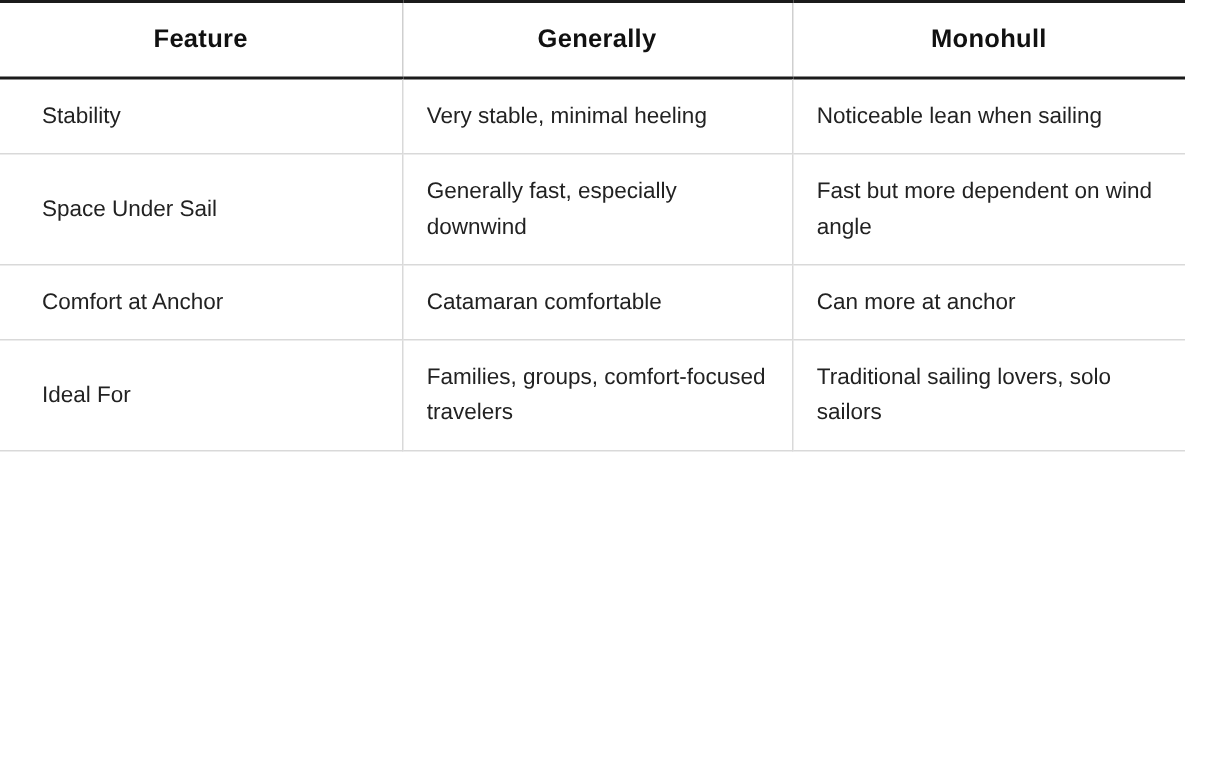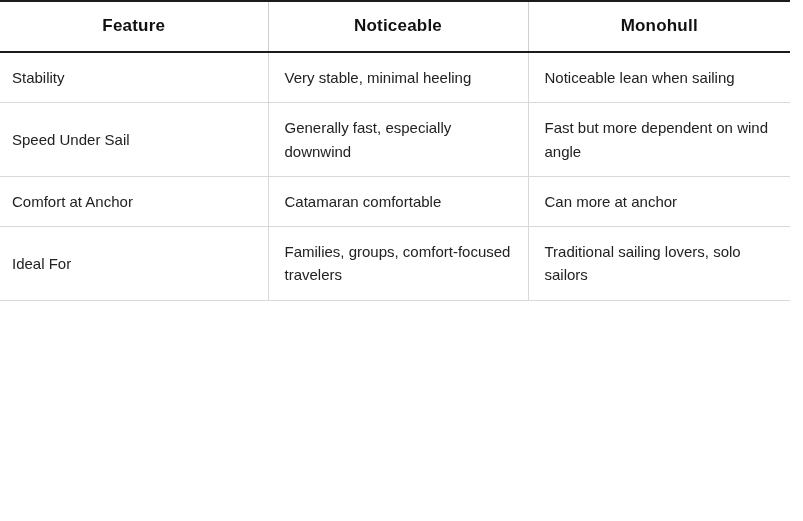--- a/index.html
+++ b/index.html
@@ -53,51 +53,51 @@
     vertical-align: middle;
     padding: 13px 14px 13px 16px;
     color: #222222;
     background: #ffffff;
   }
   table.comparison tbody td:last-child {
     border-right: none;
     margin-left: 46px;
   }
   table.comparison tbody td.feature-cell {
-    padding-left: 12px;
+    padding-left: 28px;
   }
   table.comparison tbody tr:last-child td {
     border-bottom: 1px solid #d9d9d9;
   }
 </style>
 </head>
 <body>
 
 <div class="table-wrap">
   <table class="comparison">
     <colgroup>
       <col class="c1">
       <col class="c2">
       <col class="c3">
     </colgroup>
     <thead>
       <tr>
         <th>Feature</th>
-        <th>Noticeable</th>
+        <th>Generally</th>
         <th>Monohull</th>
       </tr>
     </thead>
     <tbody>
       <tr>
         <td class="feature-cell">Stability</td>
         <td>Very stable, minimal heeling</td>
         <td>Noticeable lean when sailing</td>
       </tr>
       <tr>
-        <td class="feature-cell">Speed Under Sail</td>
+        <td class="feature-cell">Space Under Sail</td>
         <td>Generally fast, especially downwind</td>
         <td>Fast but more dependent on wind angle</td>
       </tr>
       <tr>
         <td class="feature-cell">Comfort at Anchor</td>
         <td>Catamaran comfortable</td>
         <td>Can more at anchor</td>
       </tr>
       <tr>
         <td class="feature-cell">Ideal For</td>

